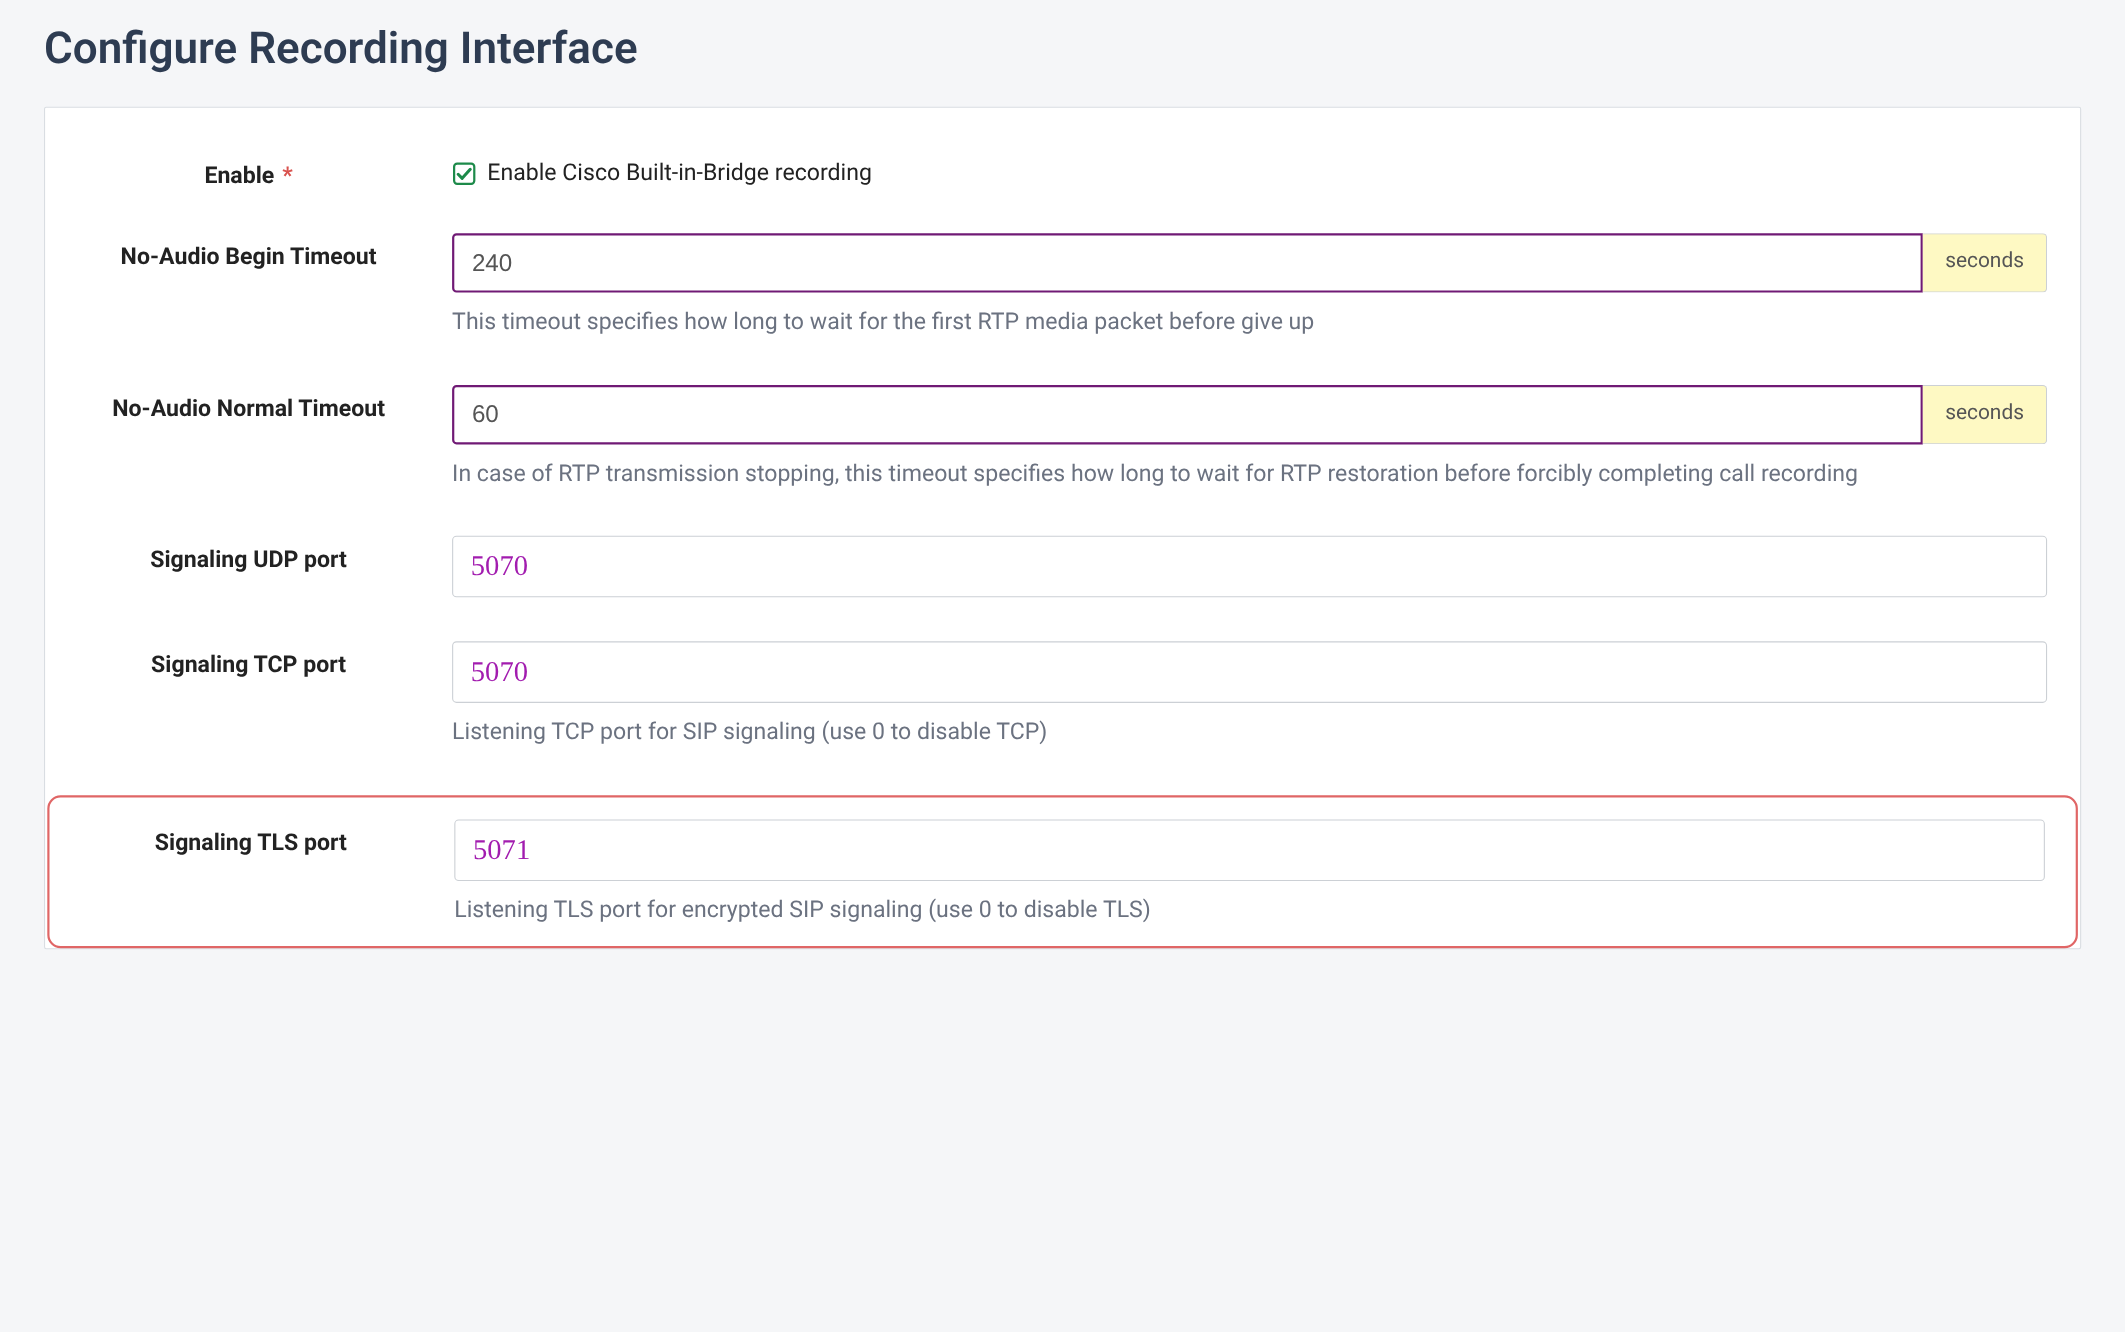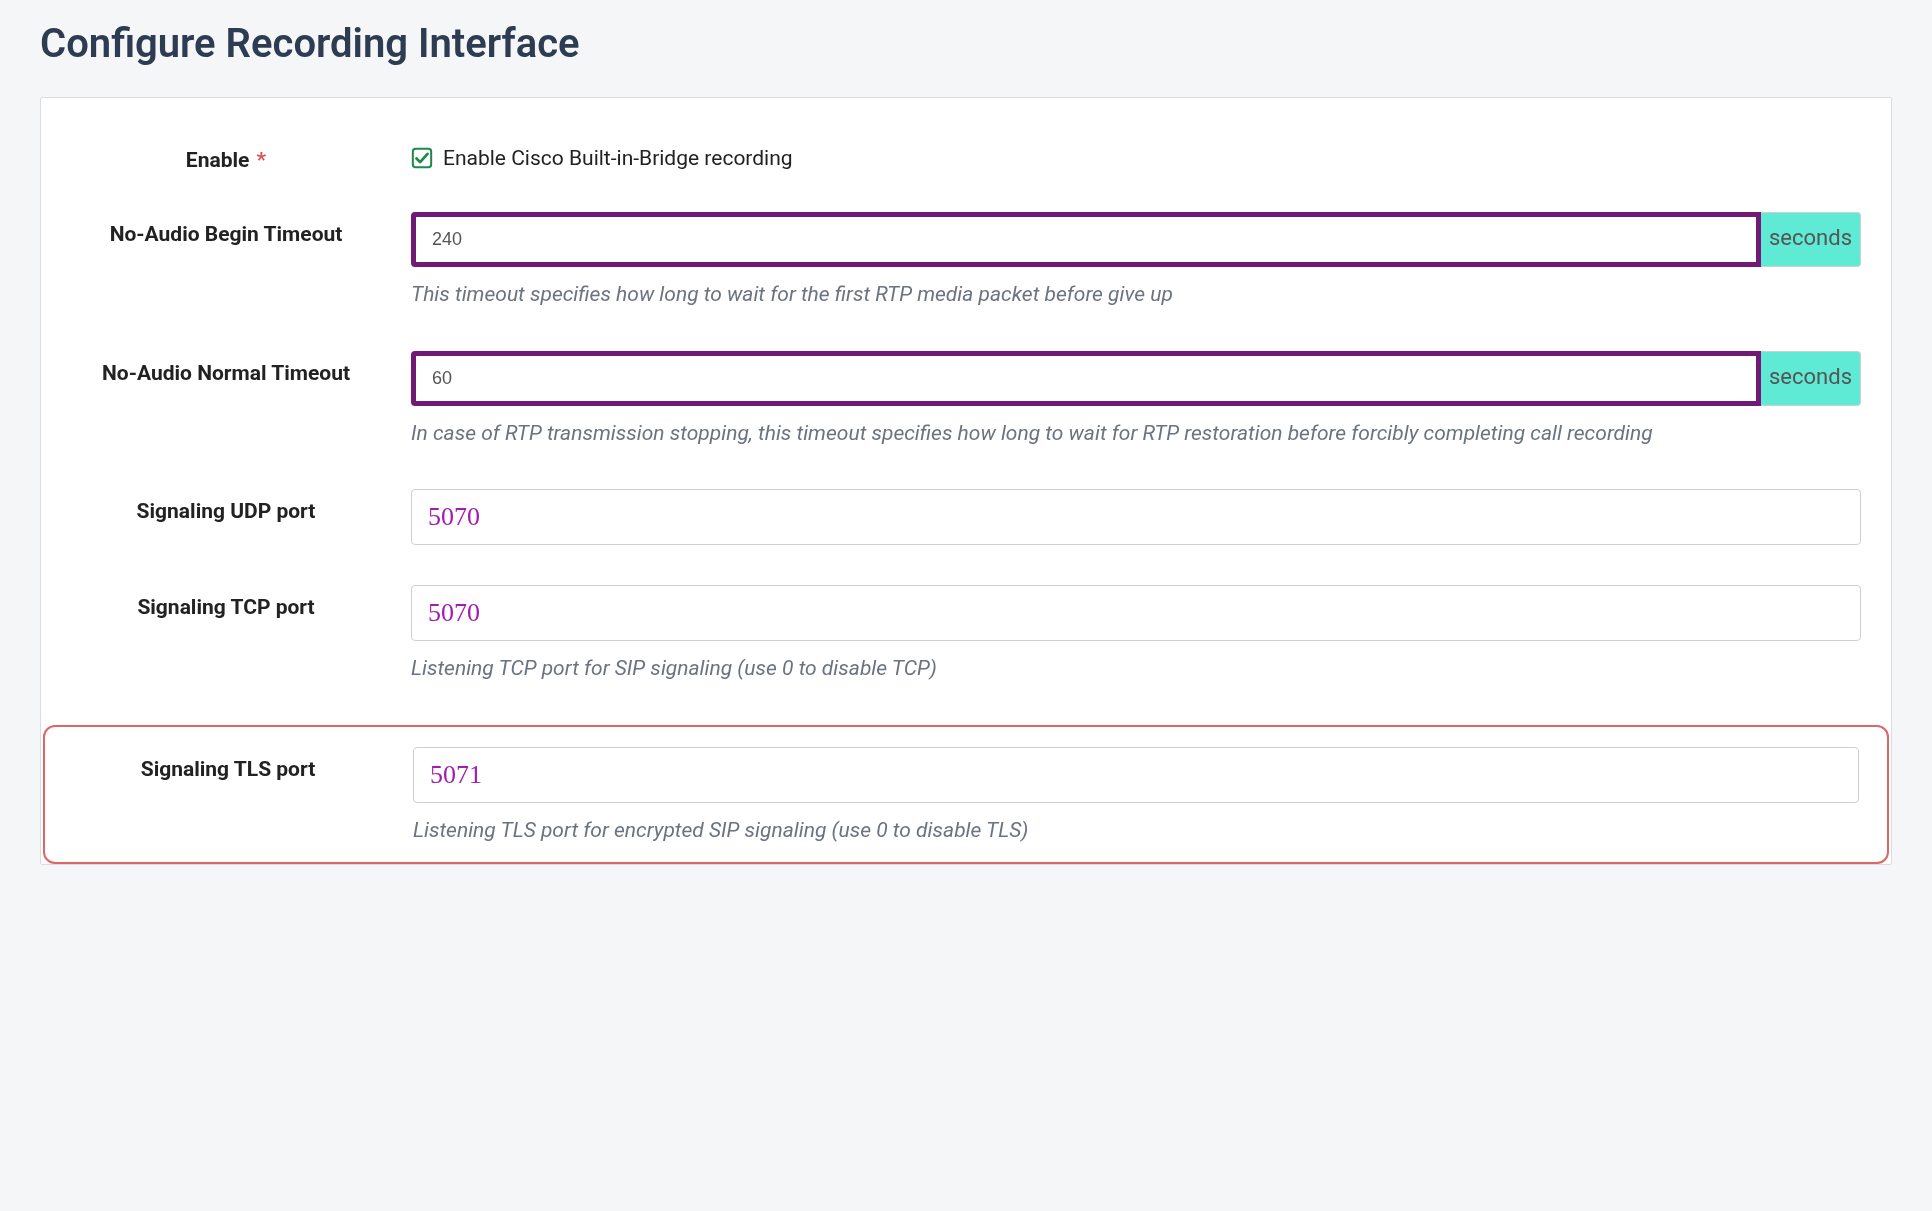--- a/index.html
+++ b/index.html
@@ -62,54 +62,53 @@
     .checkbox-label {
       color: #222;
       font-size: 21px;
     }
     .input-group {
       display: flex;
       width: 100%;
     }
     .text-input {
       flex: 1;
-      border: 5px solid #701a75;
+      border: 2px solid #701a75;
       border-radius: 4px 0 0 4px;
       padding: 12px 16px;
-      font-size: 18px;
+      font-size: 22px;
       color: #555;
       background: #fff;
       min-width: 0;
     }
     .text-input-full {
       width: 100%;
       border: 1px solid #ccd0d5;
       border-radius: 4px;
       padding: 12px 16px;
       font-size: 26px;
       color: #a21caf;
       background: #fff;
       font-family: Liberation Serif, serif;
     }
     .input-addon {
-      background: #5eead4;
+      background: #fef9c3;
       border: 1px solid #ccd0d5;
       border-left: none;
       border-radius: 0 4px 4px 0;
-      padding: 12px 8px;
+      padding: 12px 20px;
       color: #555;
-      font-size: 22px;
+      font-size: 19px;
       white-space: nowrap;
     }
     .help-text {
       color: #6b7280;
       font-size: 21px;
       margin-top: 12px;
       line-height: 1.5;
-      font-style: italic;
     }
     .highlight-box {
       border: 2px solid #e06666;
       border-radius: 12px;
       margin: 0 -28px;
       padding: 20px 28px 16px 28px;
     }
     .highlight-box .form-row {
       margin-bottom: 0;
     }

